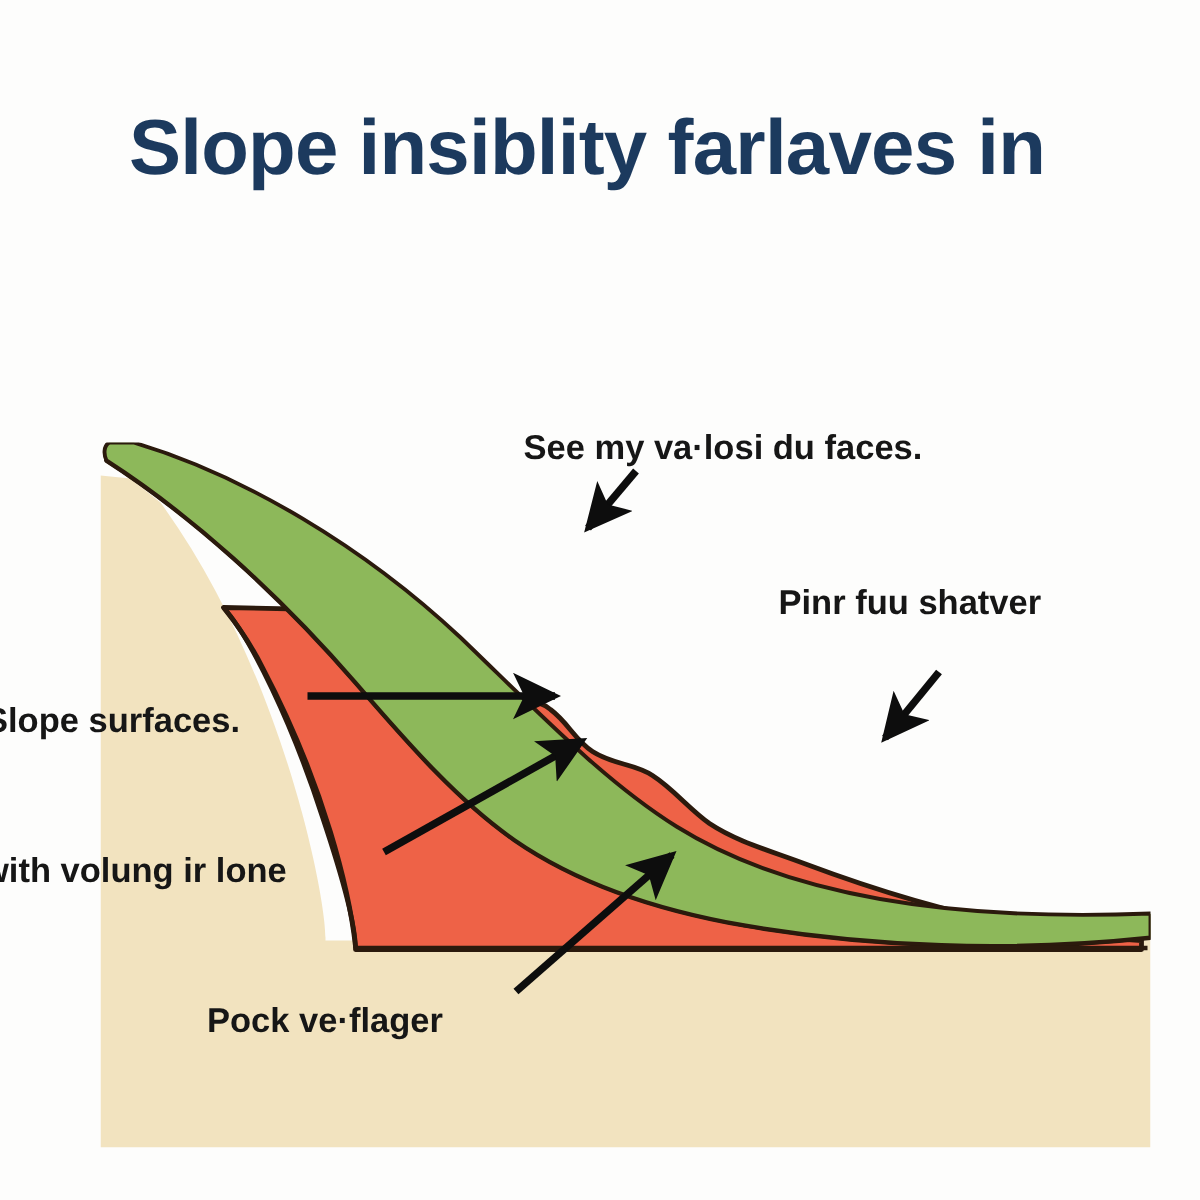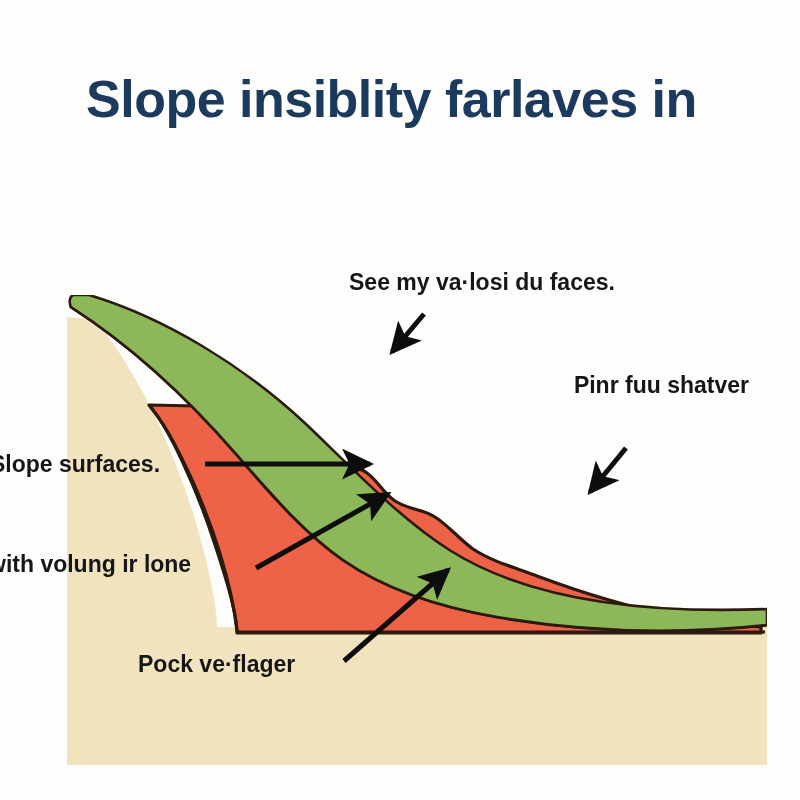--- a/index.html
+++ b/index.html
@@ -49,23 +49,24 @@
 
   
   .anno {
     position: absolute;
     color: #161616;
     font-family: "Liberation Sans", sans-serif;
     font-weight: bold;
     font-size: 23px;
     line-height: 29px;
     white-space: nowrap;
+    margin-top: 16px;
   }
   #anno-top     { left: 349px; top: 268px; }
-  #anno-right   { left: 519px; top: 371px; text-align: right; white-space: normal; width: 230px;}
+  #anno-right   { left: 519px; top: 371px; text-align: left; white-space: normal; width: 230px;}
   #anno-left-1  { left: -10px; top: 450px; }
   #anno-left-2  { left: -12px; top: 550px; }
   #anno-left-3  { left: 138px; top: 650px; }
 
   
   #arrows-svg {
     position: absolute;
     left: 0;
     top: 0;
     width: 800px;

